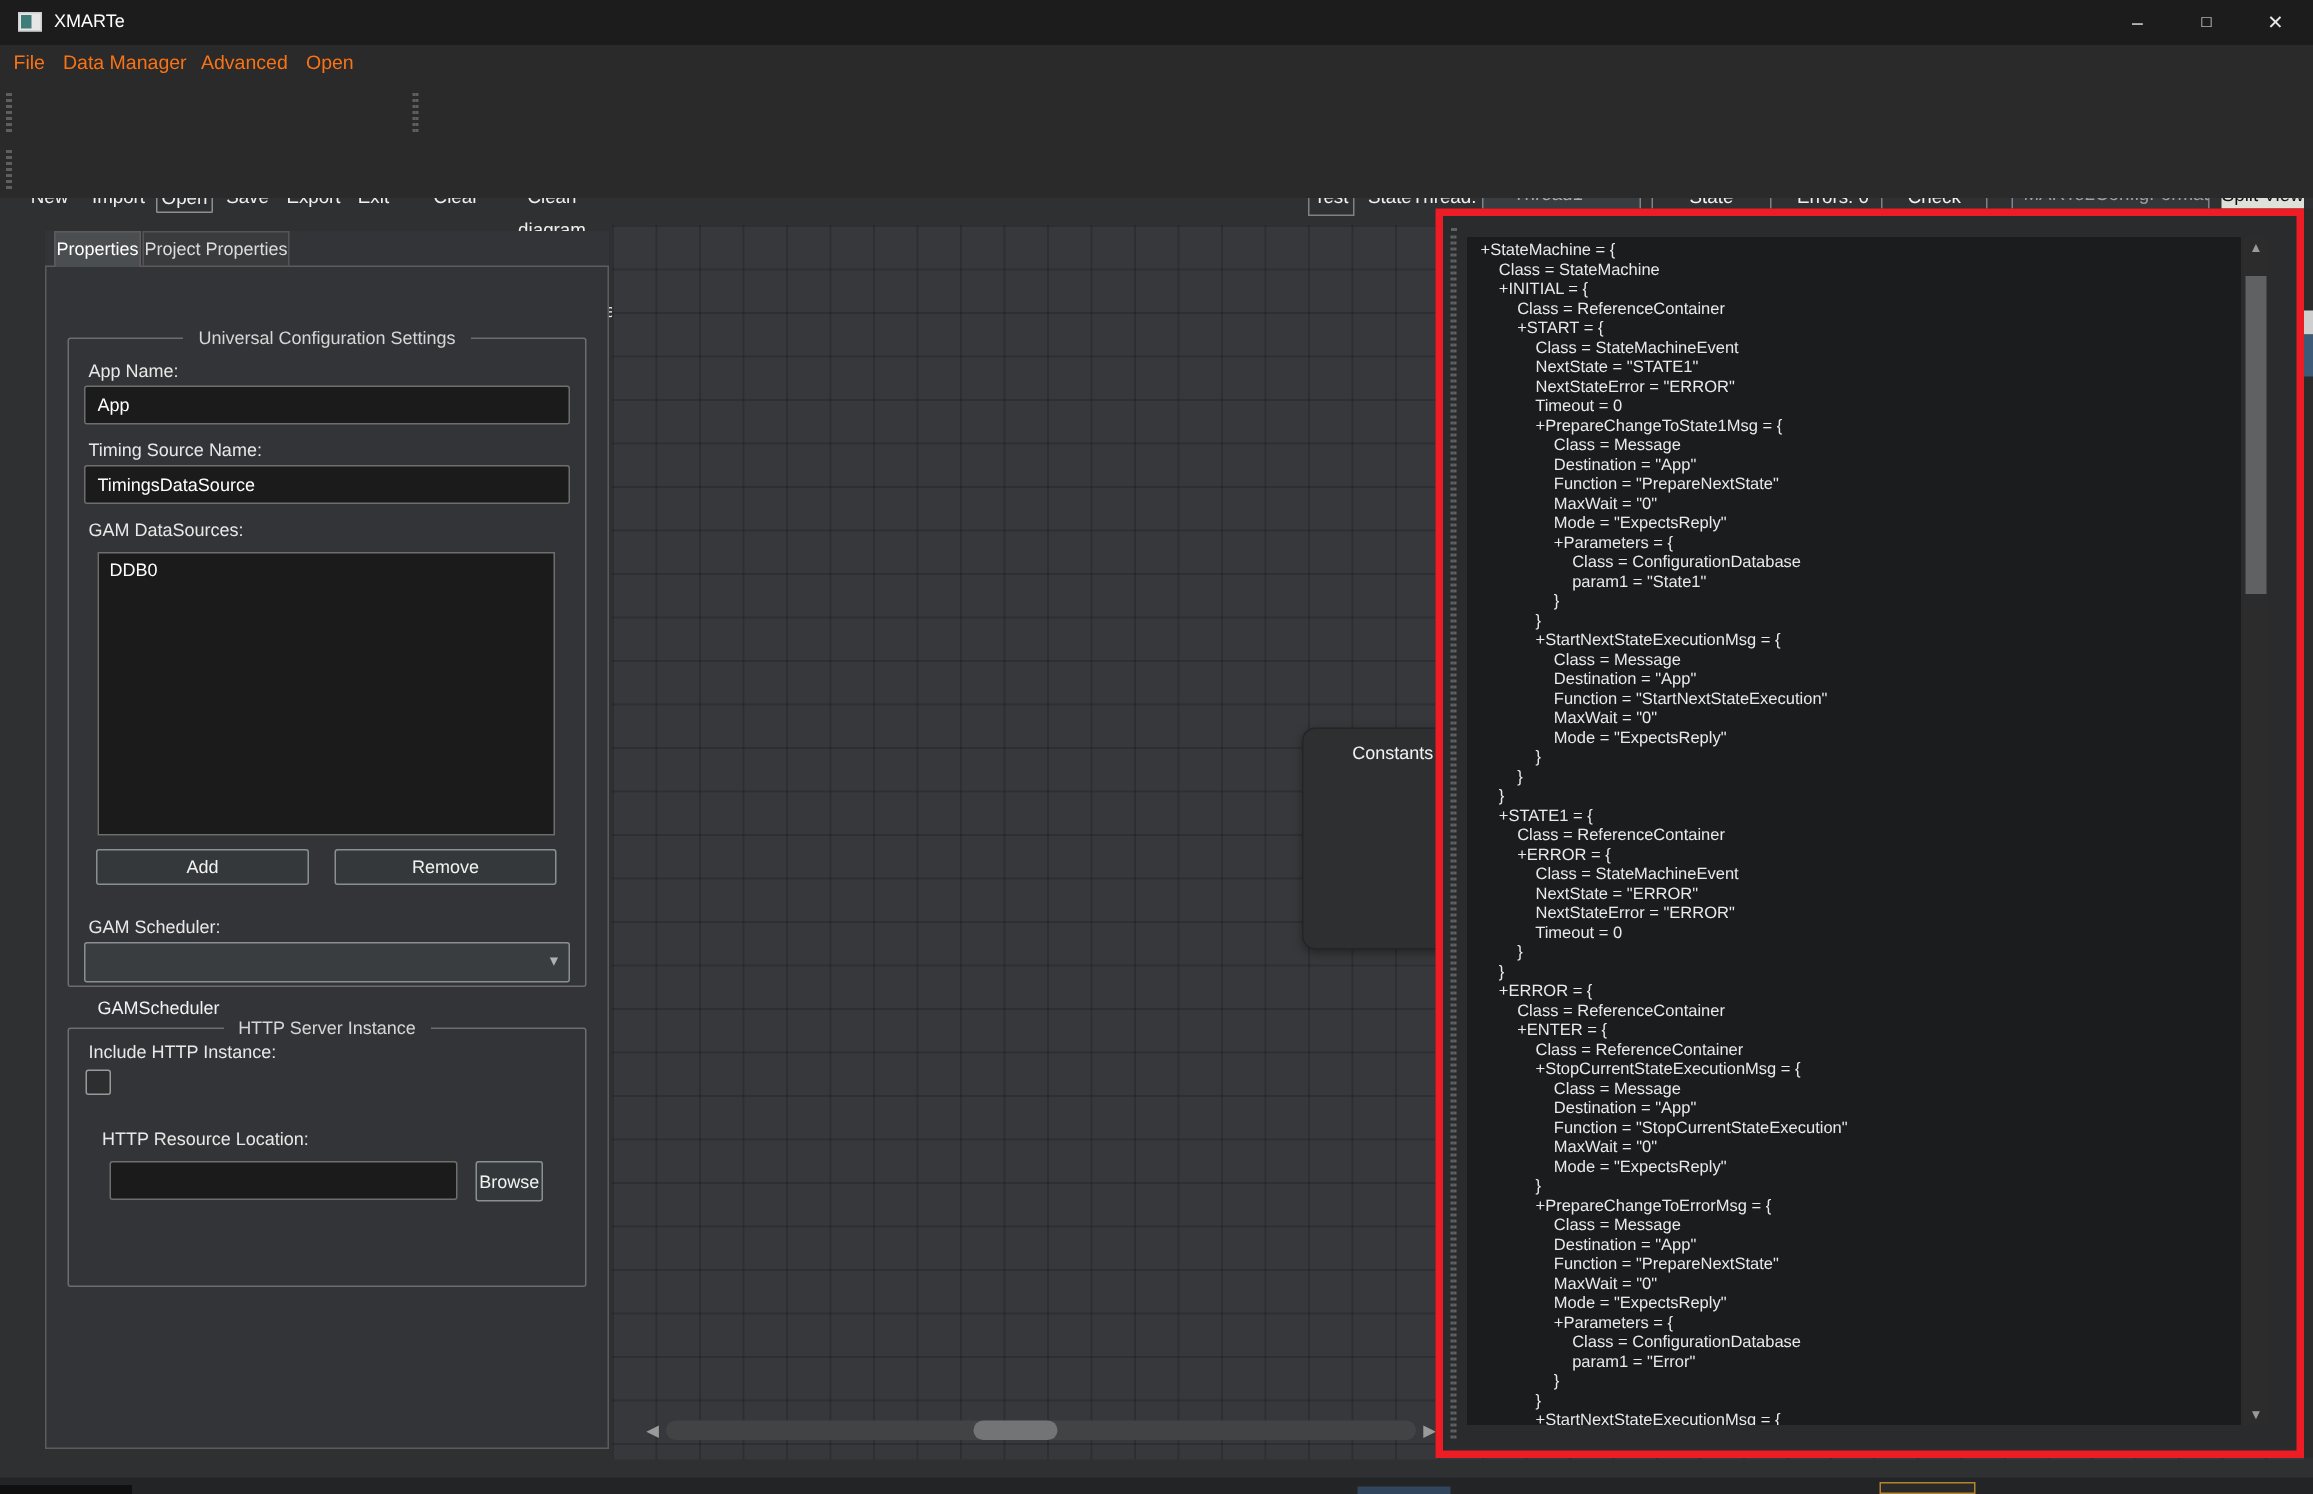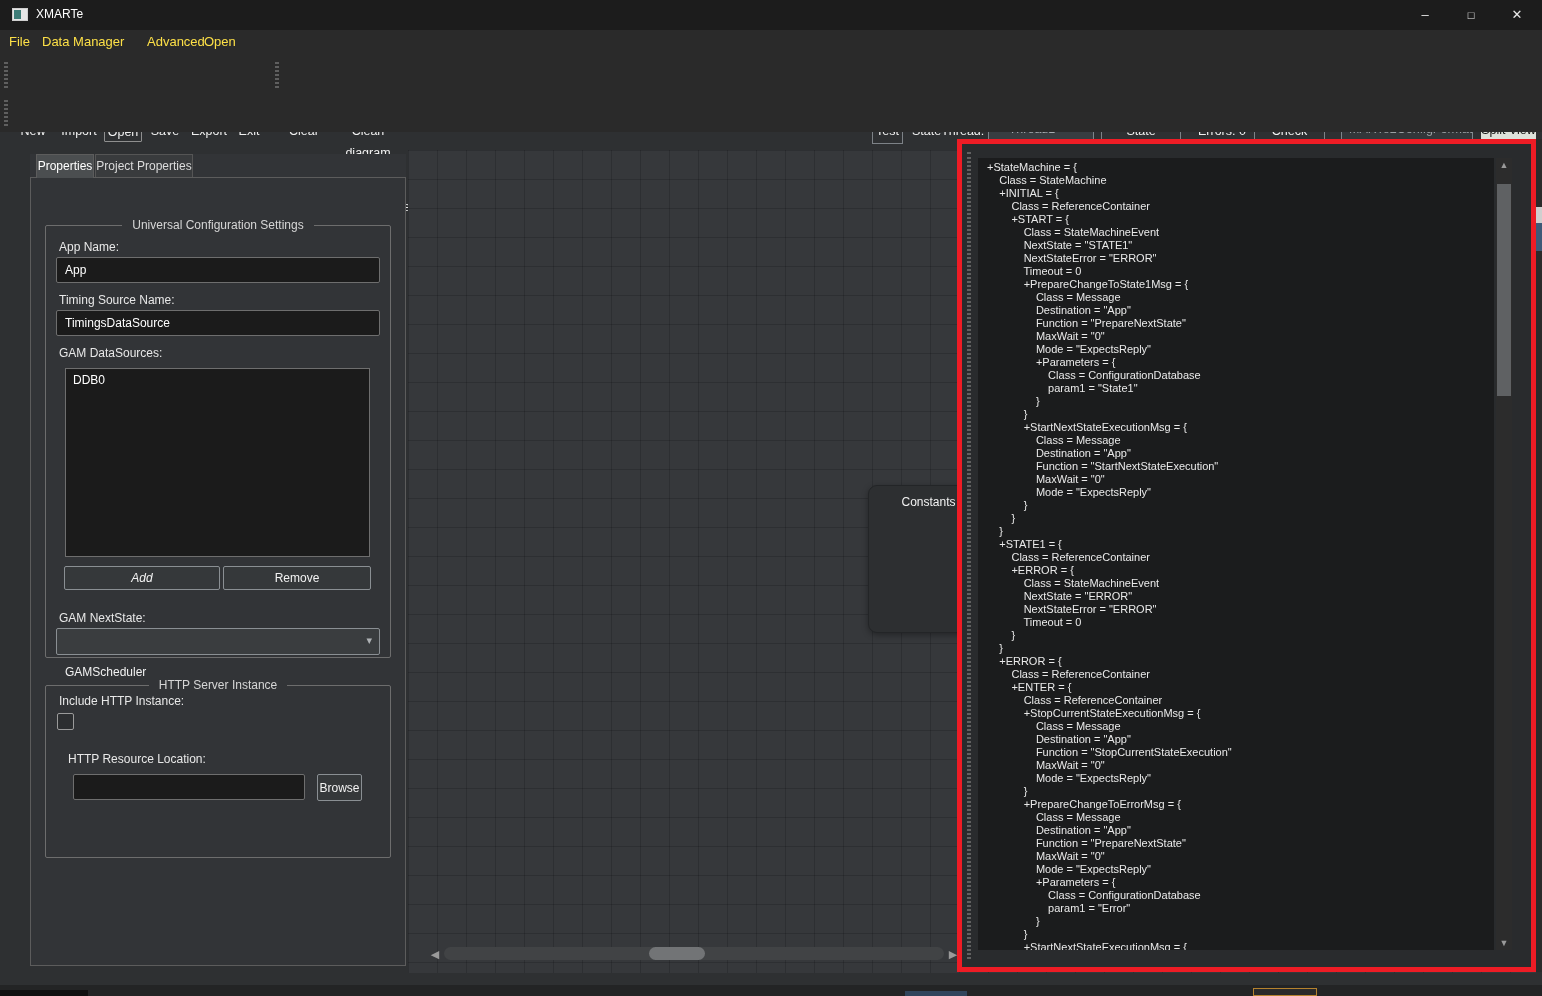--- a/index.html
+++ b/index.html
@@ -8,21 +8,21 @@
 
   
   .titlebar { position:absolute; left:0; top:0; width:1542px; height:30px; background:#1c1c1c; }
   .app-icon { position:absolute; left:12px; top:8px; width:16px; height:13px; border:1px solid #cfcfcf; background:#e6e6e6; }
   .app-icon .half { position:absolute; left:1px; top:1px; width:7px; height:9px; background:#3e7d78; }
   .title-text { position:absolute; left:36px; top:7px; font-size:12px; color:#ffffff; }
   .wctl { position:absolute; top:0; width:46px; height:30px; text-align:center; line-height:30px; font-size:13px; color:#e8e8e8; }
 
   
   .menubar { position:absolute; left:0; top:30px; width:1542px; height:26px; background:#2a2a2a; }
-  .menu-item { position:absolute; top:4px; font-size:13px; color:#fde047; }
+  .menu-item { position:absolute; top:4px; font-size:13px; color:#f97316; }
 
   
   .toolbar { position:absolute; left:0; width:1542px; height:38px; background:#2a2a2a; }
   .tb1 { top:56px; } .tb2 { top:94px; }
   .handle { position:absolute; width:4px; height:26px; border-left:2px dotted #5f5f5f; border-right:2px dotted #5f5f5f; }
   .tbtn { position:absolute; top:64px; height:22px; line-height:22px; text-align:center; font-size:12.5px; color:#f0f0f0; }
   .tbtn2 { position:absolute; height:22px; line-height:22px; text-align:center; font-size:12.5px; color:#f0f0f0; }
   .boxed { border:1px solid #8f8f8f; border-radius:1px; }
   .btn-border { position:absolute; border:1px solid #7d8287; background:transparent; color:#f2f2f2;
                 font-size:12.5px; text-align:center; }
@@ -115,21 +115,21 @@
     </span>
   <span class="title-text">XMARTe</span>
   <span class="wctl" style="right:94px;">–</span>
   <span class="wctl" style="right:48px; font-size:11px;">□</span>
   <span class="wctl" style="right:2px;">✕</span>
 </div>
 
 <div class="menubar">
   <span class="menu-item" style="left:9px;">File</span>
   <span class="menu-item" style="left:42px;">Data Manager</span>
-  <span class="menu-item" style="left:134px;margin-left:13px;">Advanced</span>
+  <span class="menu-item" style="left:134px;">Advanced</span>
   <span class="menu-item" style="left:204px;">Open</span>
 </div>
 
 <div class="toolbar tb1">
   <span class="handle" style="left:4px; top:6px;"></span>
   <span class="tbtn" style="left:16px;  width:34px;">New</span>
   <span class="tbtn" style="left:57px;  width:44px;">Import</span>
   <span class="tbtn boxed" style="left:104px; width:38px;">Open</span>
   <span class="tbtn" style="left:148px; width:34px;">Save</span>
   <span class="tbtn" style="left:187px; width:44px;">Export</span>
@@ -203,23 +203,23 @@
     <fieldset style="left:14px; top:40px; width:346px; height:440px;">
       <legend>Universal Configuration Settings</legend>
       <span class="flabel" style="left:13px; top:8px;">App Name:</span>
       <input class="dinput" style="left: 10px; top: 25px; width: 324px; height: 26px;" value="App">
       <span class="flabel" style="left:13px; top:61px;">Timing Source Name:</span>
       <input class="dinput" style="left: 10px; top: 78px; width: 324px; height: 26px;" value="TimingsDataSource">
       <span class="flabel" style="left:13px; top:114px;">GAM DataSources:</span>
       <div class="listbox" style="left:19px; top:136px; width:305px; height:189px;">
         <div class="listitem">DDB0</div>
       </div>
-      <span class="gbtn" style="left:18px; top:334px; width:156px; height:24px; line-height:23px;font-style:italic;">Add</span>
+      <span class="gbtn" style="left:18px; top:334px; width:142px; height:24px; line-height:23px;">Add</span>
       <span class="gbtn" style="left:177px; top:334px; width:148px; height:24px; line-height:23px;">Remove</span>
-      <span class="flabel" style="left:13px; top:379px;">GAM NextState:</span>
+      <span class="flabel" style="left:13px; top:379px;">GAM Scheduler:</span>
       <div class="combo2" style="left:10px; top:396px; width:324px; height:27px;">
         <span class="val">GAMScheduler</span>
         <span class="arr">▾</span>
       </div>
     </fieldset>
 
     <fieldset style="left:14px; top:500px; width:346px; height:180px;">
       <legend>HTTP Server Instance</legend>
       <span class="flabel" style="left:13px; top:2px;">Include HTTP Instance:</span>
       <span class="checkbox" style="left:11px; top:21px;"></span>

